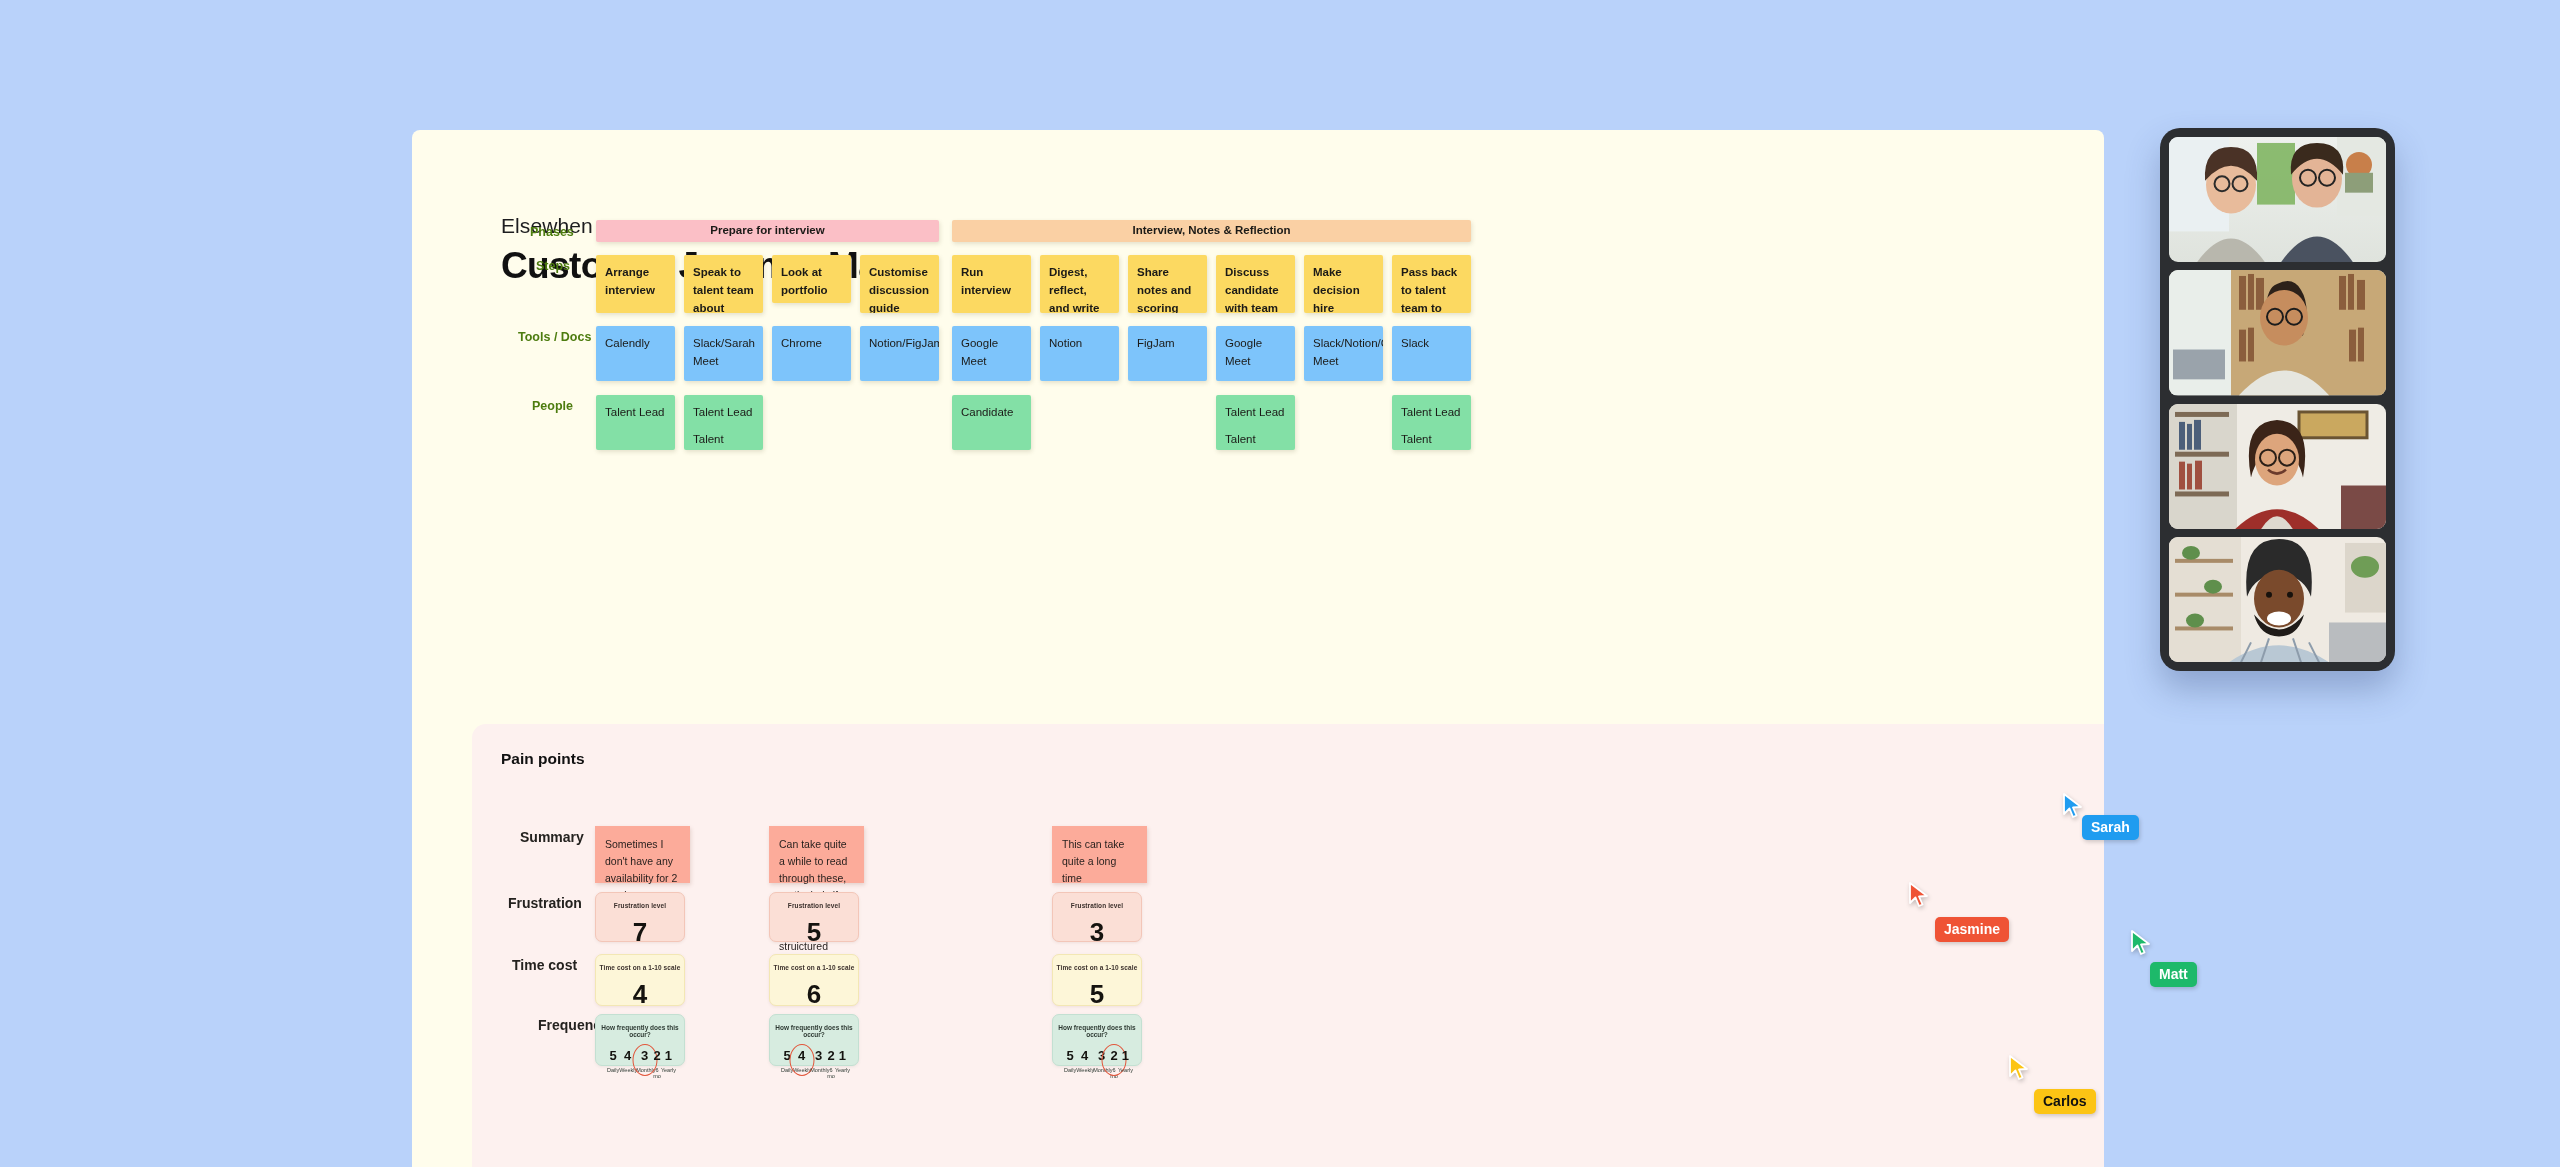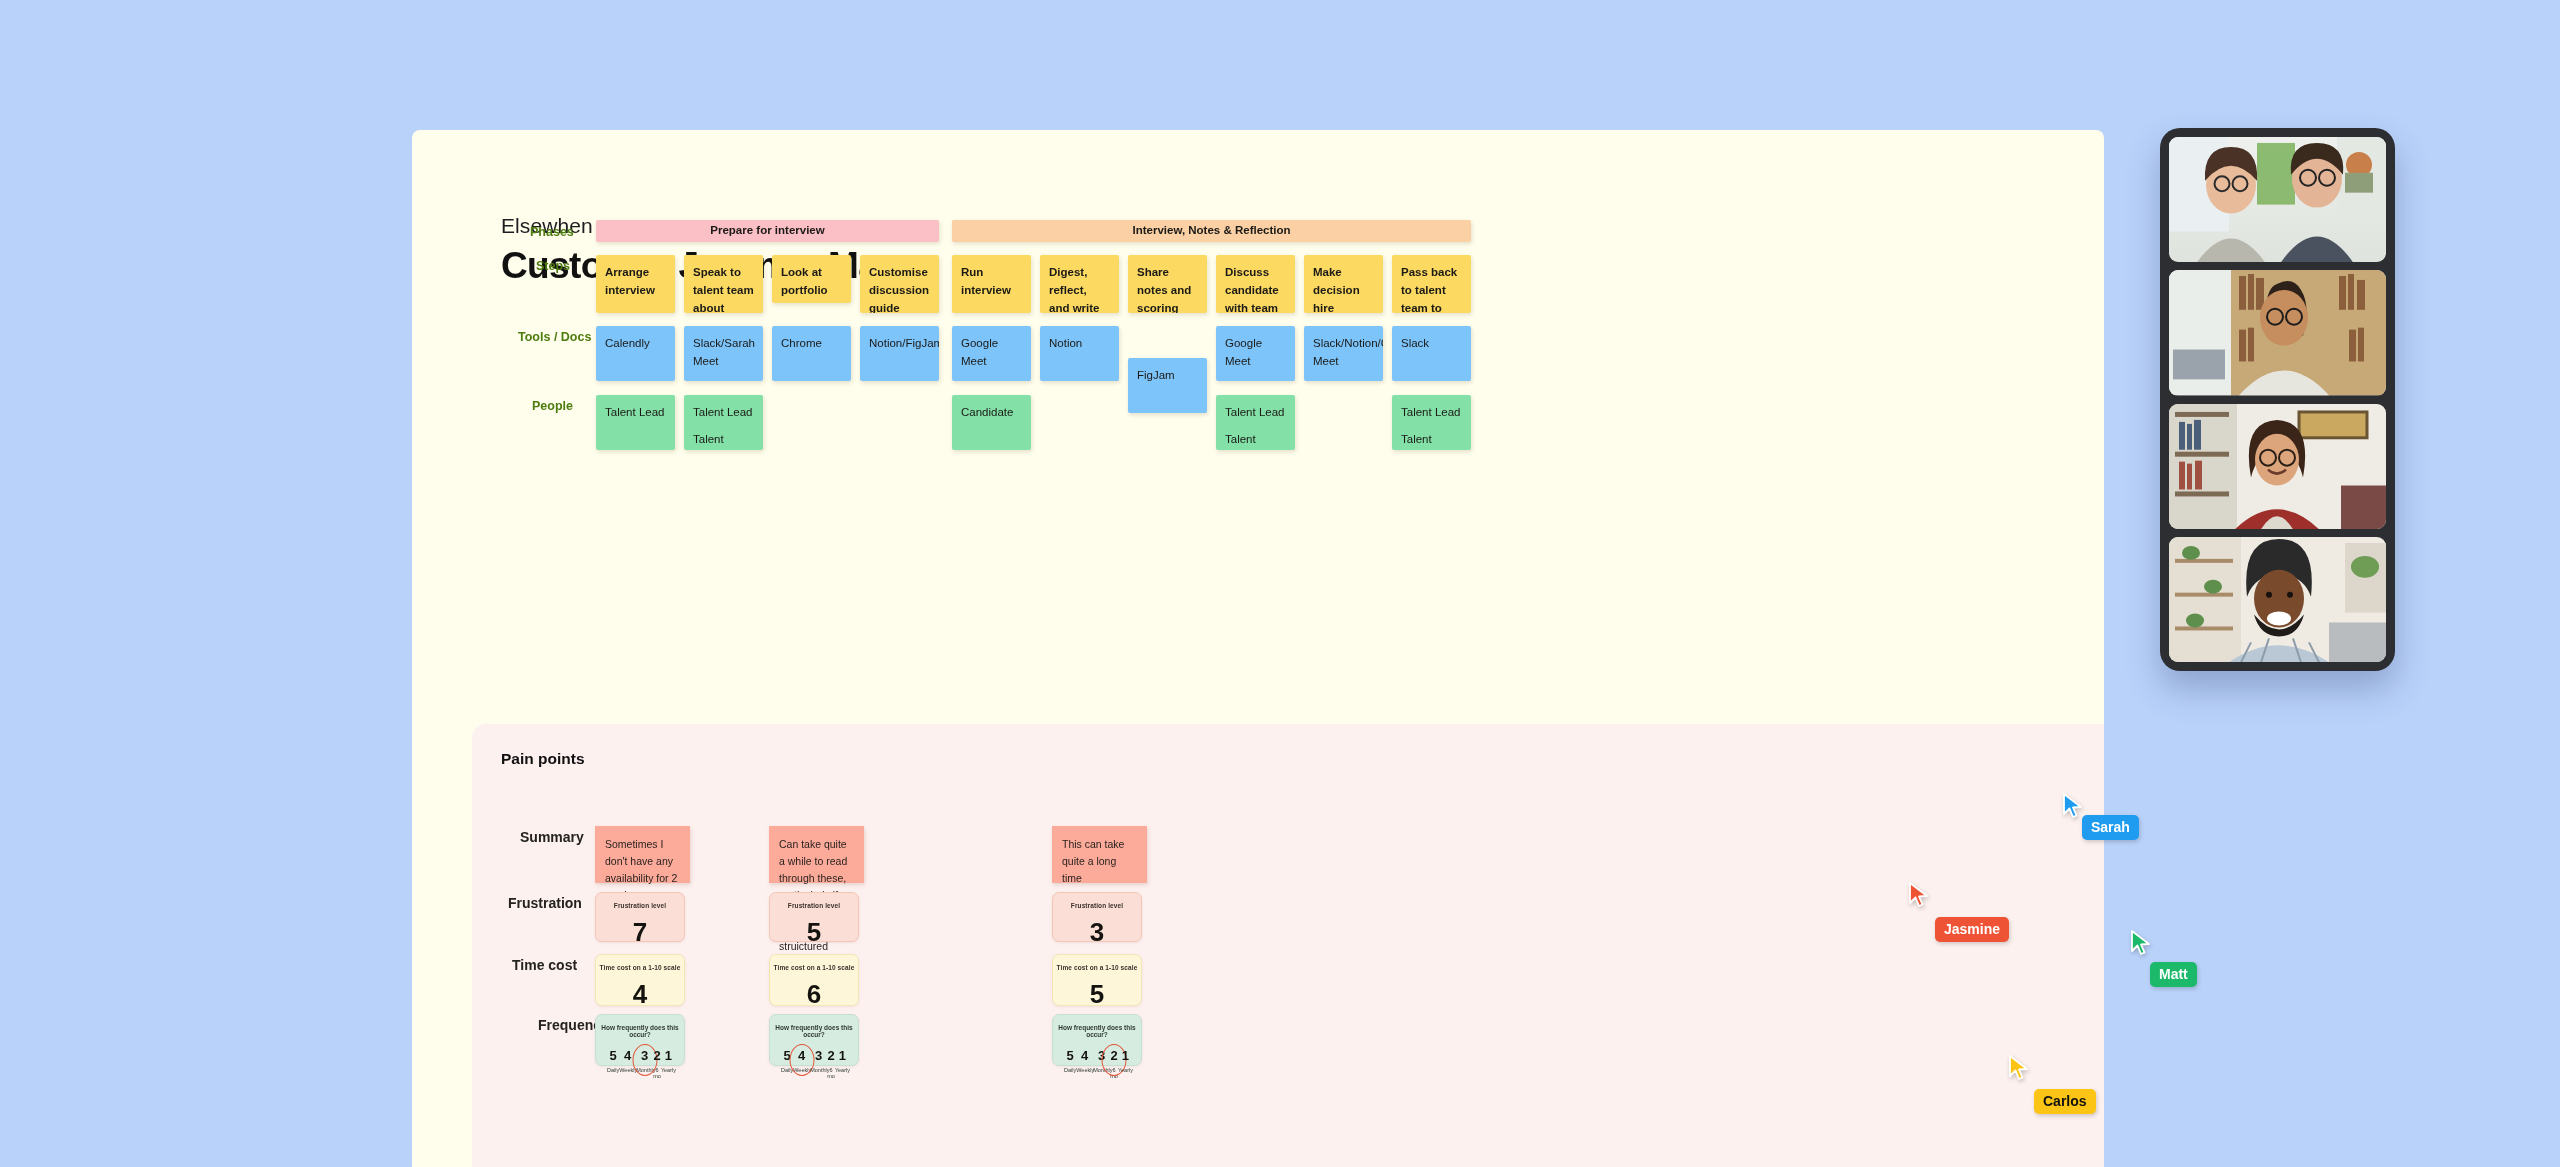--- a/index.html
+++ b/index.html
@@ -169,21 +169,21 @@
       <div class="cell step" style="left: 716px; top: 125px; width: 79px; height: 58px; background: rgb(252, 217, 97);">Share notes and scoring with wider team</div>
       <div class="cell step" style="left: 804px; top: 125px; width: 79px; height: 58px; background: rgb(252, 217, 97);">Discuss candidate with team</div>
       <div class="cell step" style="left: 892px; top: 125px; width: 79px; height: 58px; background: rgb(252, 217, 97);">Make decision hire</div>
       <div class="cell step" style="left: 980px; top: 125px; width: 79px; height: 58px; background: rgb(252, 217, 97);">Pass back to talent team to send out offer/rejection</div>
       <div class="cell tool" style="left: 184px; top: 196px; width: 79px; height: 55px; background: rgb(125, 196, 251);">Calendly</div>
       <div class="cell tool" style="left: 272px; top: 196px; width: 79px; height: 55px; background: rgb(125, 196, 251);">Slack/Sarah Meet</div>
       <div class="cell tool" style="left: 360px; top: 196px; width: 79px; height: 55px; background: rgb(125, 196, 251);">Chrome</div>
       <div class="cell tool" style="left: 448px; top: 196px; width: 79px; height: 55px; background: rgb(125, 196, 251);">Notion/FigJam</div>
       <div class="cell tool" style="left: 540px; top: 196px; width: 79px; height: 55px; background: rgb(125, 196, 251);">Google Meet</div>
       <div class="cell tool" style="left: 628px; top: 196px; width: 79px; height: 55px; background: rgb(125, 196, 251);">Notion</div>
-      <div class="cell tool" style="left: 716px; top: 196px; width: 79px; height: 55px; background: rgb(125, 196, 251); margin-top: 32px;">FigJam</div>
+      <div class="cell tool" style="left: 716px; top: 196px; width: 79px; height: 55px; background: rgb(125, 196, 251);">FigJam</div>
       <div class="cell tool" style="left: 804px; top: 196px; width: 79px; height: 55px; background: rgb(125, 196, 251);">Google Meet</div>
       <div class="cell tool" style="left: 892px; top: 196px; width: 79px; height: 55px; background: rgb(125, 196, 251);">Slack/Notion/Google Meet</div>
       <div class="cell tool" style="left: 980px; top: 196px; width: 79px; height: 55px; background: rgb(125, 196, 251);">Slack</div>
       <div class="cell person" style="left: 184px; top: 265px; width: 79px; height: 55px; background: rgb(131, 224, 166);">
         <div>Talent Lead</div>
       </div>
       <div class="cell person" style="left: 272px; top: 265px; width: 79px; height: 55px; background: rgb(131, 224, 166);">
         <div>Talent Lead</div>
         <div>Talent Sourcer</div>
       </div>

